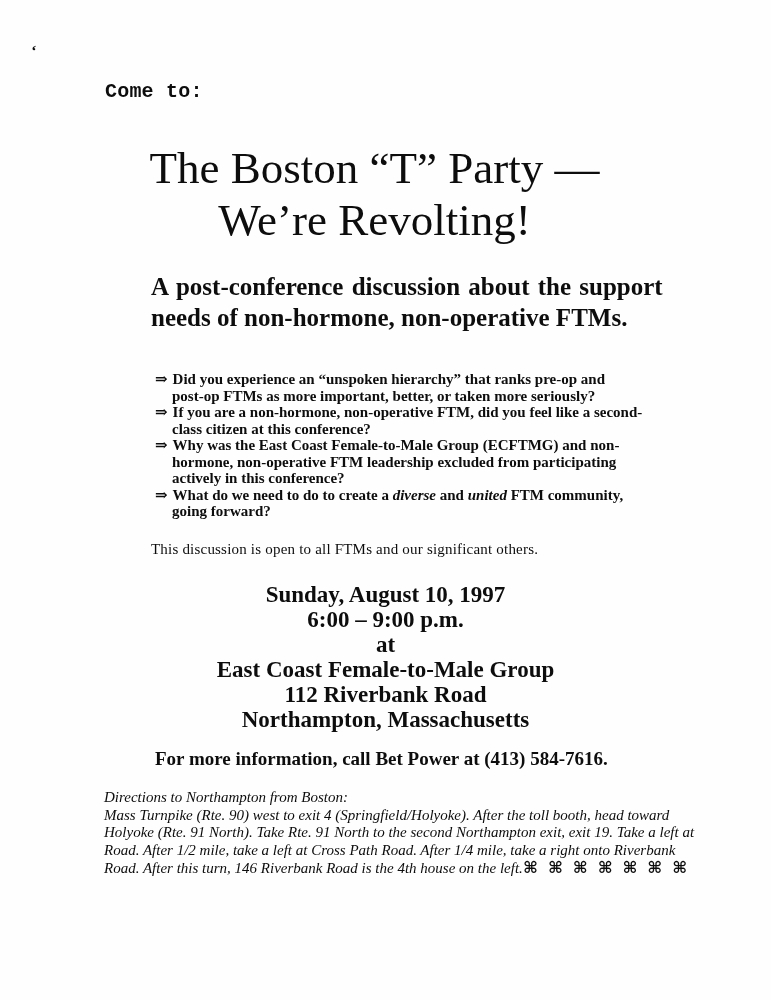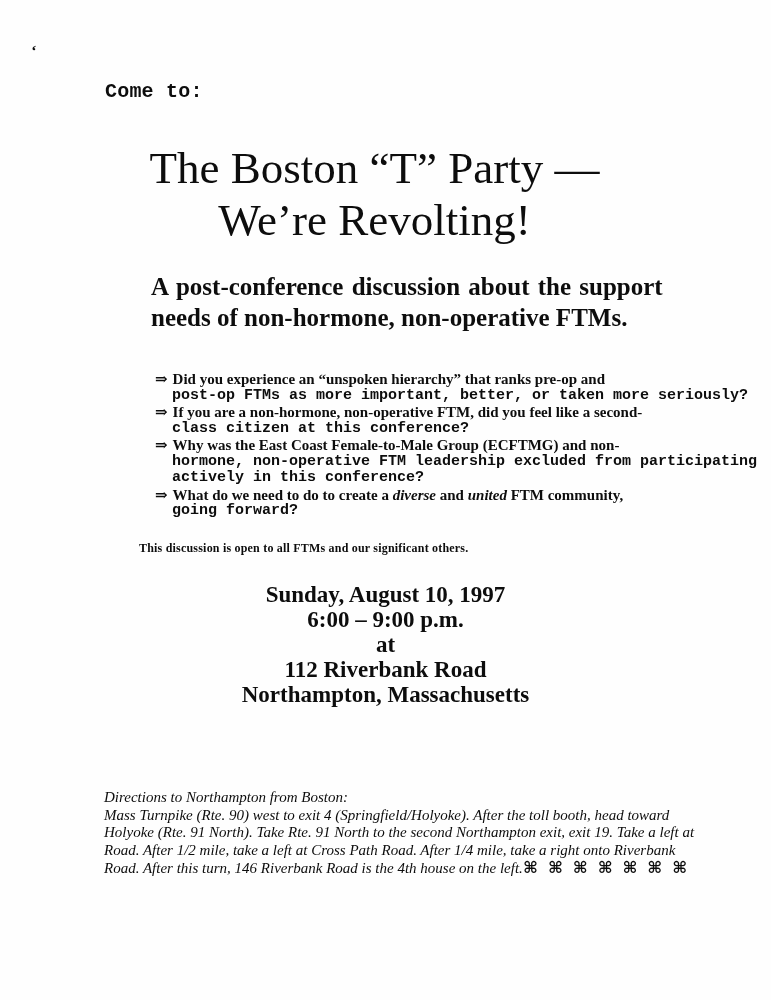--- a/index.html
+++ b/index.html
@@ -29,26 +29,26 @@
   .subtitle {
     position: absolute; left: 103px; top: 271px; width: 556px;
     font-weight: 700; font-size: 25px; line-height: 31px; margin-left: 48px;
   }
   .subtitle .just { white-space: nowrap; word-spacing: 2px; }
   .qs {
     position: absolute; left: 155px; top: 371px;
     font-weight: 700; font-size: 15px; line-height: 16.5px;
   }
   .q-line { white-space: nowrap; }
-  .q-cont { padding-left: 17px; font-family: Liberation Mono, monospace; }
+  .q-cont { padding-left: 17px; }
   .arrow { display: inline-block; margin-right: 5px; }
   .it { font-style: italic; }
   .open-line {
-    position: absolute; left: 139px; top: 541px;
-    font-size: 12px; font-weight: 700; letter-spacing: 0.2px;
+    position: absolute; left: 151px; top: 541px;
+    font-size: 15px; font-weight: 400; letter-spacing: 0.2px;
   }
   .event {
     position: absolute; left: 0; top: 582px; width: 771px;
     text-align: center; font-weight: 700; font-size: 23px; line-height: 25px;
   }
   .contact {
     position: absolute; left: 155px; top: 748px;
     font-size: 19px; font-weight: 700;
   }
   .directions {
@@ -97,24 +97,26 @@
     <div class="q-line"><span class="arrow">⇒</span><span>What do we need to do to create a </span><span class="it">diverse</span><span> and </span><span class="it">united</span><span> FTM community,</span></div>
     <div class="q-line q-cont">going forward?</div>
   </div>
 
   <div class="open-line">This discussion is open to all FTMs and our significant others.</div>
 
   <div class="event">
     <div>Sunday, August 10, 1997</div>
     <div>6:00 – 9:00 p.m.</div>
     <div>at</div>
+    <div>East Coast Female-to-Male Group</div>
     <div>112 Riverbank Road</div>
     <div>Northampton, Massachusetts</div>
   </div>
 
+  <div class="contact">For more information, call Bet Power at (413) 584-7616.</div>
 
   <div class="directions">
     <div class="d-line"><span class="d-head">Directions to Northampton from Boston:</span></div>
     <div class="d-line">Mass Turnpike (Rte. 90) west to exit 4 (Springfield/Holyoke). After the toll booth, head toward</div>
     <div class="d-line">Holyoke (Rte. 91 North). Take Rte. 91 North to the second Northampton exit, exit 19. Take a left at</div>
     <div class="d-line">Road. After 1/2 mile, take a left at Cross Path Road. After 1/4 mile, take a right onto Riverbank</div>
     <div class="d-line d-last">
         <span>Road. After this turn, 146 Riverbank Road is the 4th house on the left.</span>
         <span class="symbols">⌘ ⌘ ⌘ ⌘ ⌘ ⌘ ⌘</span>
       </div>

